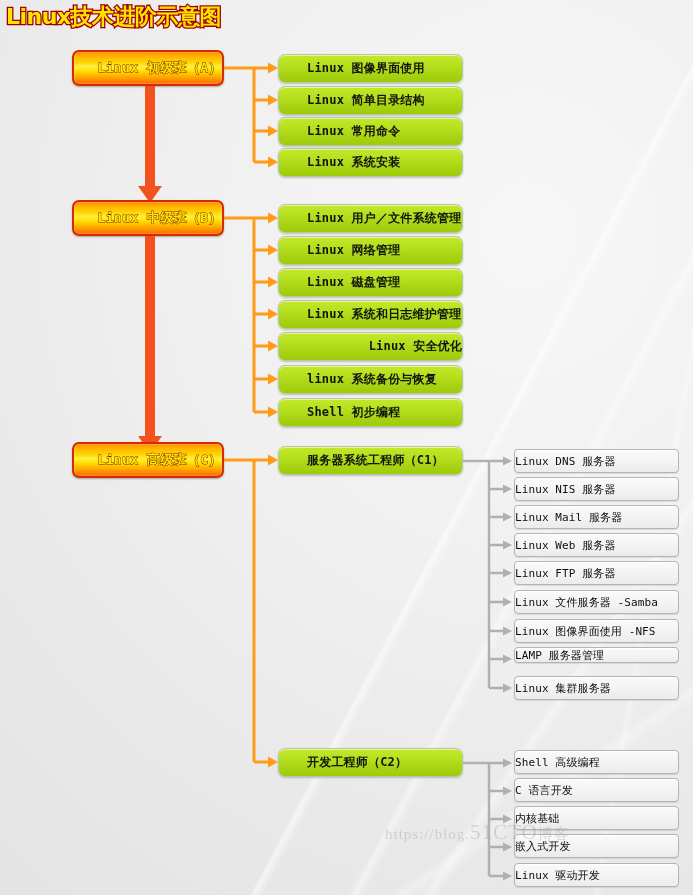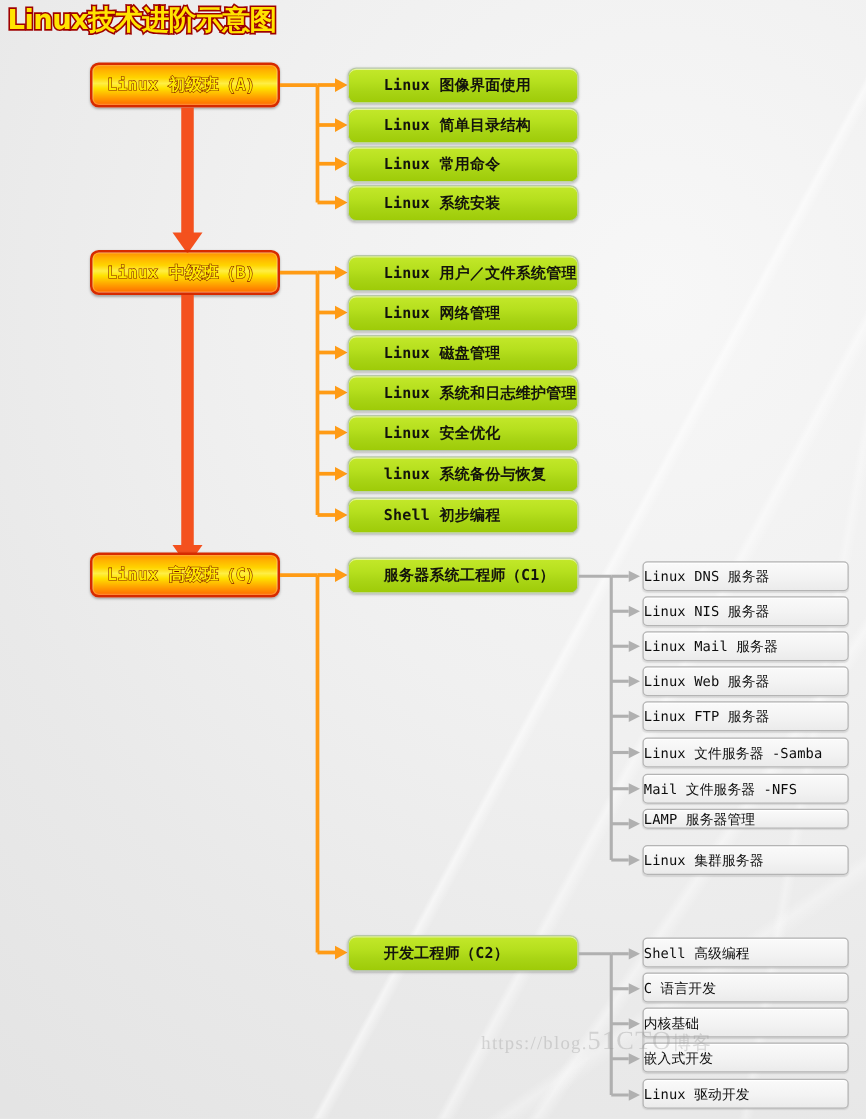--- a/index.html
+++ b/index.html
@@ -61,21 +61,21 @@
     background:
       linear-gradient(to bottom,
         #ff8f00 0%,
         #ffb300 14%,
         #ffd400 32%,
         #ffee44 46%,
         #ffe200 58%,
         #ffa800 78%,
         #ff6a00 100%);
     box-shadow: 0 1px 2px rgba(0,0,0,0.30), inset 0 0 0 1px rgba(255,255,255,0.18);
-    justify-content: center;
+    justify-content: flex-end;
   }
   .node.main .label {
     font-family: "DejaVu Sans Mono", "Liberation Mono", monospace;
     font-size: 13px;
     font-weight: bold;
     color: #ffe900;
     -webkit-text-stroke: 0.9px #7d1400;
     paint-order: stroke fill;
     letter-spacing: 0.4px;
   }
@@ -215,21 +215,21 @@
   </div>
   <div class="node green" style="left:278px; top:236px; width:185px; height:29px;">
     <span class="label">Linux 网络管理</span>
   </div>
   <div class="node green" style="left:278px; top:268px; width:185px; height:29px;">
     <span class="label">Linux 磁盘管理</span>
   </div>
   <div class="node green" style="left:278px; top:300px; width:185px; height:29px;">
     <span class="label">Linux 系统和日志维护管理</span>
   </div>
-  <div class="node green" style="left:278px; top:332px; width:185px; height:29px;">
+  <div class="node green" style="left:278px; top:332px; width:185px; height:29px;justify-content:flex-end;">
     <span class="label">Linux 安全优化</span>
   </div>
   <div class="node green" style="left:278px; top:365px; width:185px; height:29px;">
     <span class="label">linux 系统备份与恢复</span>
   </div>
   <div class="node green" style="left:278px; top:398px; width:185px; height:29px;">
     <span class="label">Shell 初步编程</span>
   </div>
 
   <div class="conn" style="left:136px; top:236px; width:28px; height:218px;">
@@ -303,21 +303,21 @@
   <div class="node leaf" style="left:514px; top:533px; width:165px; height:24px;">
     <span class="label">Linux Web 服务器</span>
   </div>
   <div class="node leaf" style="left:514px; top:561px; width:165px; height:24px;">
     <span class="label">Linux FTP 服务器</span>
   </div>
   <div class="node leaf" style="left:514px; top:590px; width:165px; height:24px;">
     <span class="label">Linux 文件服务器 -Samba</span>
   </div>
   <div class="node leaf" style="left:514px; top:619px; width:165px; height:24px;">
-    <span class="label">Mail 文件服务器 -NFS</span>
+    <span class="label">Linux 图像界面使用 -NFS</span>
   </div>
   <div class="node leaf" style="left:514px; top:647px; width:165px; height:16px;">
     <span class="label">LAMP 服务器管理</span>
   </div>
   <div class="node leaf" style="left:514px; top:676px; width:165px; height:24px;">
     <span class="label">Linux 集群服务器</span>
   </div>
 
   <div class="node green" style="left:278px; top:748px; width:185px; height:29px;">
     <span class="label">开发工程师（C2）</span>

